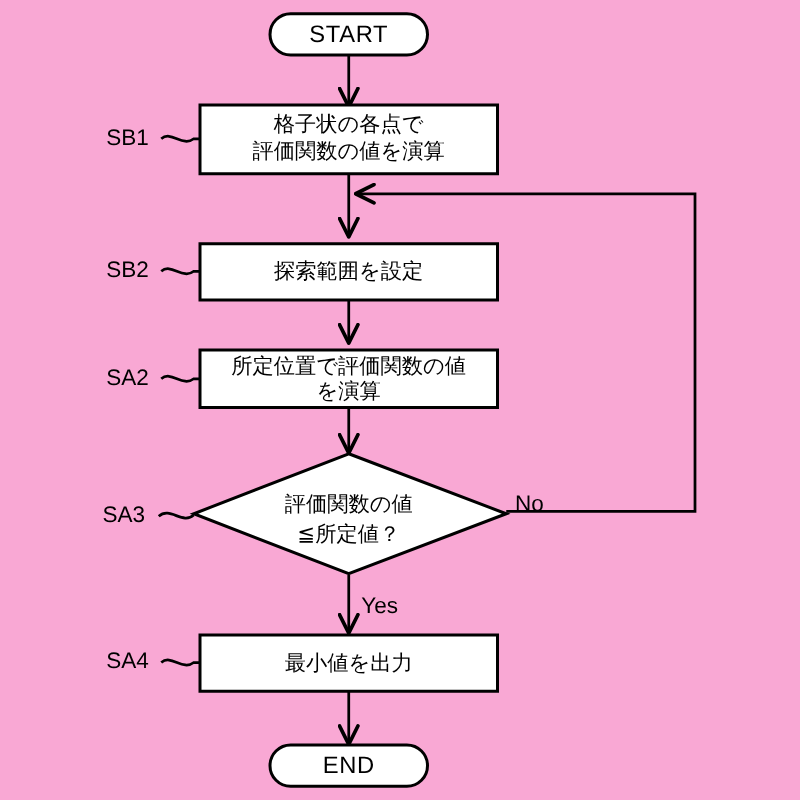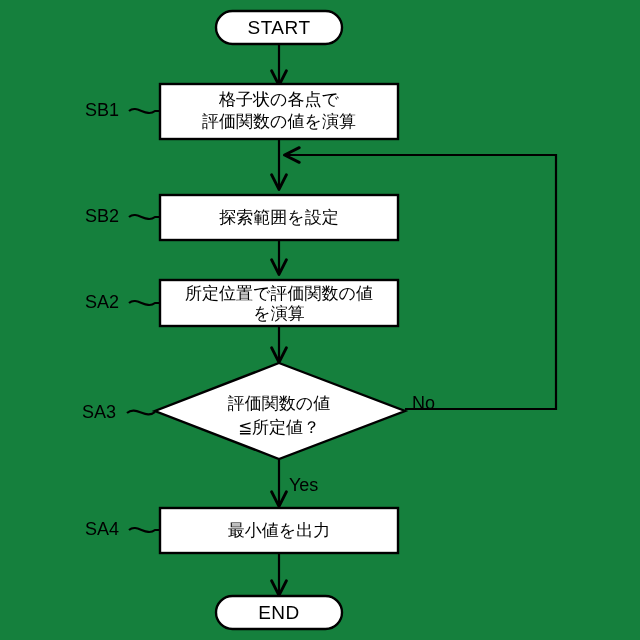--- a/index.html
+++ b/index.html
@@ -8,21 +8,21 @@
     padding: 0;
     background: #ffffff;
   }
   body {
     font-family: "Liberation Sans", "DejaVu Sans", sans-serif;
   }
   #stage {
     position: relative;
     width: 640px;
     height: 640px;
-    background: #15803d;
+    background: #f9a8d4;
     overflow: hidden;
   }
   #flow-svg {
     position: absolute;
     left: 0;
     top: 0;
     width: 640px;
     height: 640px;
   }
   .node-text {

